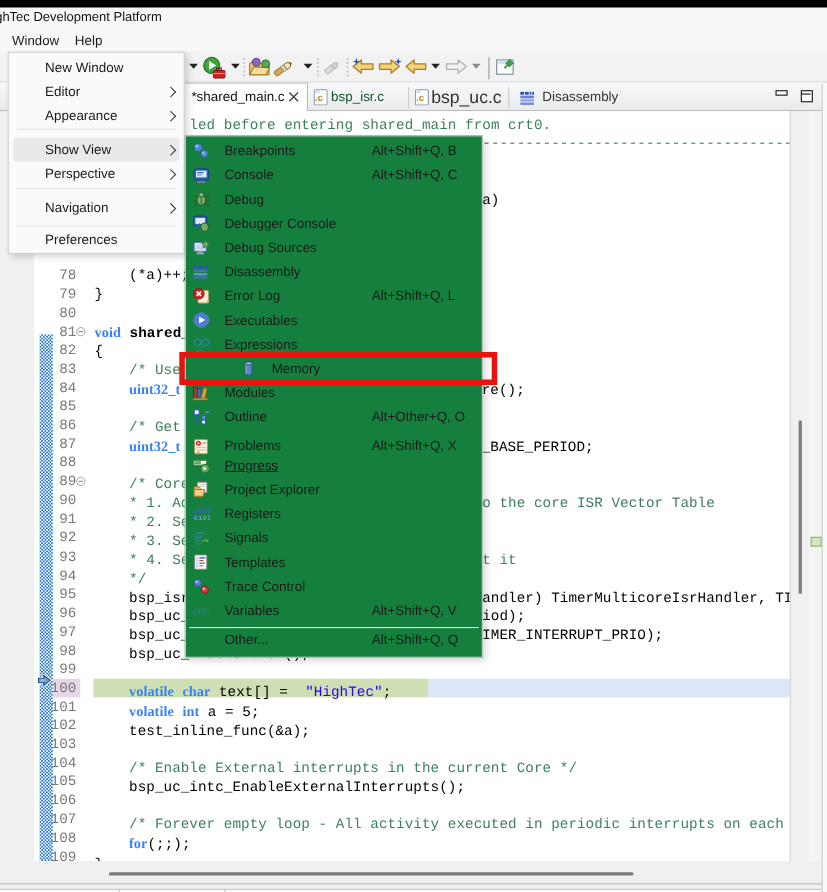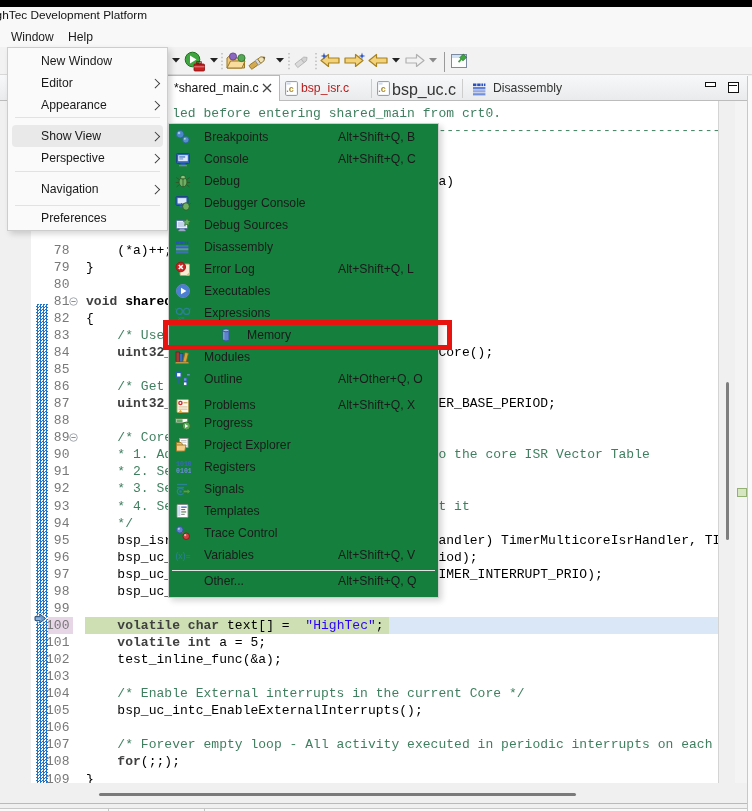--- a/index.html
+++ b/index.html
@@ -1,18 +1,18 @@
 <!DOCTYPE html>
 <html><head><meta charset="utf-8"><style>
 * { margin:0; padding:0; box-sizing:border-box; }
 html,body { width:752px; height:811px; overflow:hidden; background:#f0f0f0;
   font-family:"Liberation Sans",sans-serif; }
 .abs { position:absolute; }
 pre { font-family:"Liberation Mono",monospace; font-size:13px; line-height:17.06px; letter-spacing:0.03px; }
-k, .k { color:#404040; font-weight:bold; font-style:normal; }
+k, .k { color:#3b82f6; font-weight:bold; font-style:normal;font-family:Liberation Serif, serif; }
 c, .c { color:#3f7f5f; }
 s, .s { color:#2a00ff; text-decoration:none; }
 b { font-weight:bold; }
 .chev { width:6.5px; height:6.5px; border-top:1.6px solid #3c3c3c; border-right:1.6px solid #3c3c3c; transform:rotate(45deg); }
 .mi { font-size:12.2px; color:#1a1a1a; }
 </style></head>
 <body>
 
 <div class="abs" style="left:0;top:0;width:752px;height:7px;background:#000;"></div>
 <div class="abs" style="left:0;top:7px;width:752px;height:20px;background:#f8f8f8;"></div>
@@ -31,21 +31,21 @@
 <div class="abs" style="left:31px;top:75px;width:249px;height:27px;background:#fff;border:1px solid #b9b9b9;border-bottom:none;"></div>
 <div class="abs" style="left:174px;top:81px;font-size:12.2px;color:#111;">*shared_main.c</div>
 <svg class="abs" style="left:261px;top:82px" width="12" height="12" viewBox="0 0 12 12">
     <path d="M2 2 L10 10 M10 2 L2 10" stroke="#444" stroke-width="1.3"></path>
   </svg>
 <svg style="position:absolute;left:285px;top:81px" width="13" height="15" viewBox="0 0 13 15">
     <rect x="0.6" y="0.6" width="11.8" height="13.8" rx="1" fill="#fff" stroke="#8a97a8" stroke-width="1"></rect>
     <text x="1.2" y="11" font-size="9" font-weight="bold" fill="#b08a28" font-family="Liberation Sans">.c</text>
     <rect x="1.6" y="1.6" width="4" height="2" fill="#cddcf2"></rect>
   </svg>
-<div class="abs" style="left:301px;top:81px;font-size:12.2px;color:#b91c1c;">bsp_isr.c</div>
+<div class="abs" style="left:301px;top:81px;font-size:12.2px;color:#14532d;">bsp_isr.c</div>
 <div class="abs" style="left:371px;top:79px;width:1px;height:19px;background:#cdcdcd;"></div>
 <svg style="position:absolute;left:377px;top:81px" width="13" height="15" viewBox="0 0 13 15">
     <rect x="0.6" y="0.6" width="11.8" height="13.8" rx="1" fill="#fff" stroke="#8a97a8" stroke-width="1"></rect>
     <text x="1.2" y="11" font-size="9" font-weight="bold" fill="#b08a28" font-family="Liberation Sans">.c</text>
     <rect x="1.6" y="1.6" width="4" height="2" fill="#cddcf2"></rect>
   </svg>
 <div class="abs" style="left:392px;top:81px;font-size:16px;color:#333;">bsp_uc.c</div>
 <div class="abs" style="left:462px;top:79px;width:1px;height:19px;background:#cdcdcd;"></div>
 <svg style="position:absolute;left:471px;top:81px" width="18" height="16" viewBox="0 0 16 16">
     <rect x="1" y="2.5" width="3.4" height="2.6" fill="#2a50c0"></rect>
@@ -386,21 +386,21 @@
         <span style="position:absolute;left:35px;top:3.5px;">Problems</span>
         <span style="position:absolute;left:169px;top:3.5px;">Alt+Shift+Q, X</span>
       </div>
 <div style="position:absolute;left:0;top:288.5px;width:100%;height:22px;">
         <svg style="position:absolute;left:6px;top:3px" width="16" height="16" viewBox="0 0 16 16">
           <rect x="0.8" y="3.5" width="12" height="4.4" fill="#fff" stroke="#4a7f4a" stroke-width="1"></rect>
           <rect x="1.6" y="4.3" width="6" height="2.8" fill="#62a862"></rect>
           <circle cx="11.4" cy="11" r="4" fill="#5aa85a" stroke="#2d6a2d" stroke-width="0.9"></circle>
           <path d="M10 9 L13.2 11 L10 13z" fill="#fff"></path>
         </svg>
-        <span style="position:absolute;left:35px;top:3.5px;">Progress</span>
+        <span style="position:absolute;left:35px;top:3.5px;text-decoration:underline;">Progress</span>
       </div>
 <div style="position:absolute;left:0;top:310.5px;width:100%;height:22px;">
         <svg style="position:absolute;left:6px;top:3px" width="16" height="16" viewBox="0 0 16 16">
           <rect x="4.5" y="1.5" width="8.5" height="9" fill="#fff" stroke="#9a9a9a" stroke-width="0.9"></rect>
           <line x1="6" y1="3.5" x2="11.5" y2="3.5" stroke="#b8b8b8" stroke-width="0.8"></line>
           <line x1="6" y1="5.2" x2="11.5" y2="5.2" stroke="#b8b8b8" stroke-width="0.8"></line>
           <path d="M1.5 5.5 h4.5 l1.4 1.6 h0 v7 h-5.9z" fill="#e8bc6a" stroke="#a07828" stroke-width="0.9"></path>
           <path d="M1.5 8 h9.5 l-1.2 6.1 h-8.3z" fill="#f2cf8a" stroke="#a07828" stroke-width="0.9"></path>
         </svg>
         <span style="position:absolute;left:35px;top:3.5px;">Project Explorer</span>

